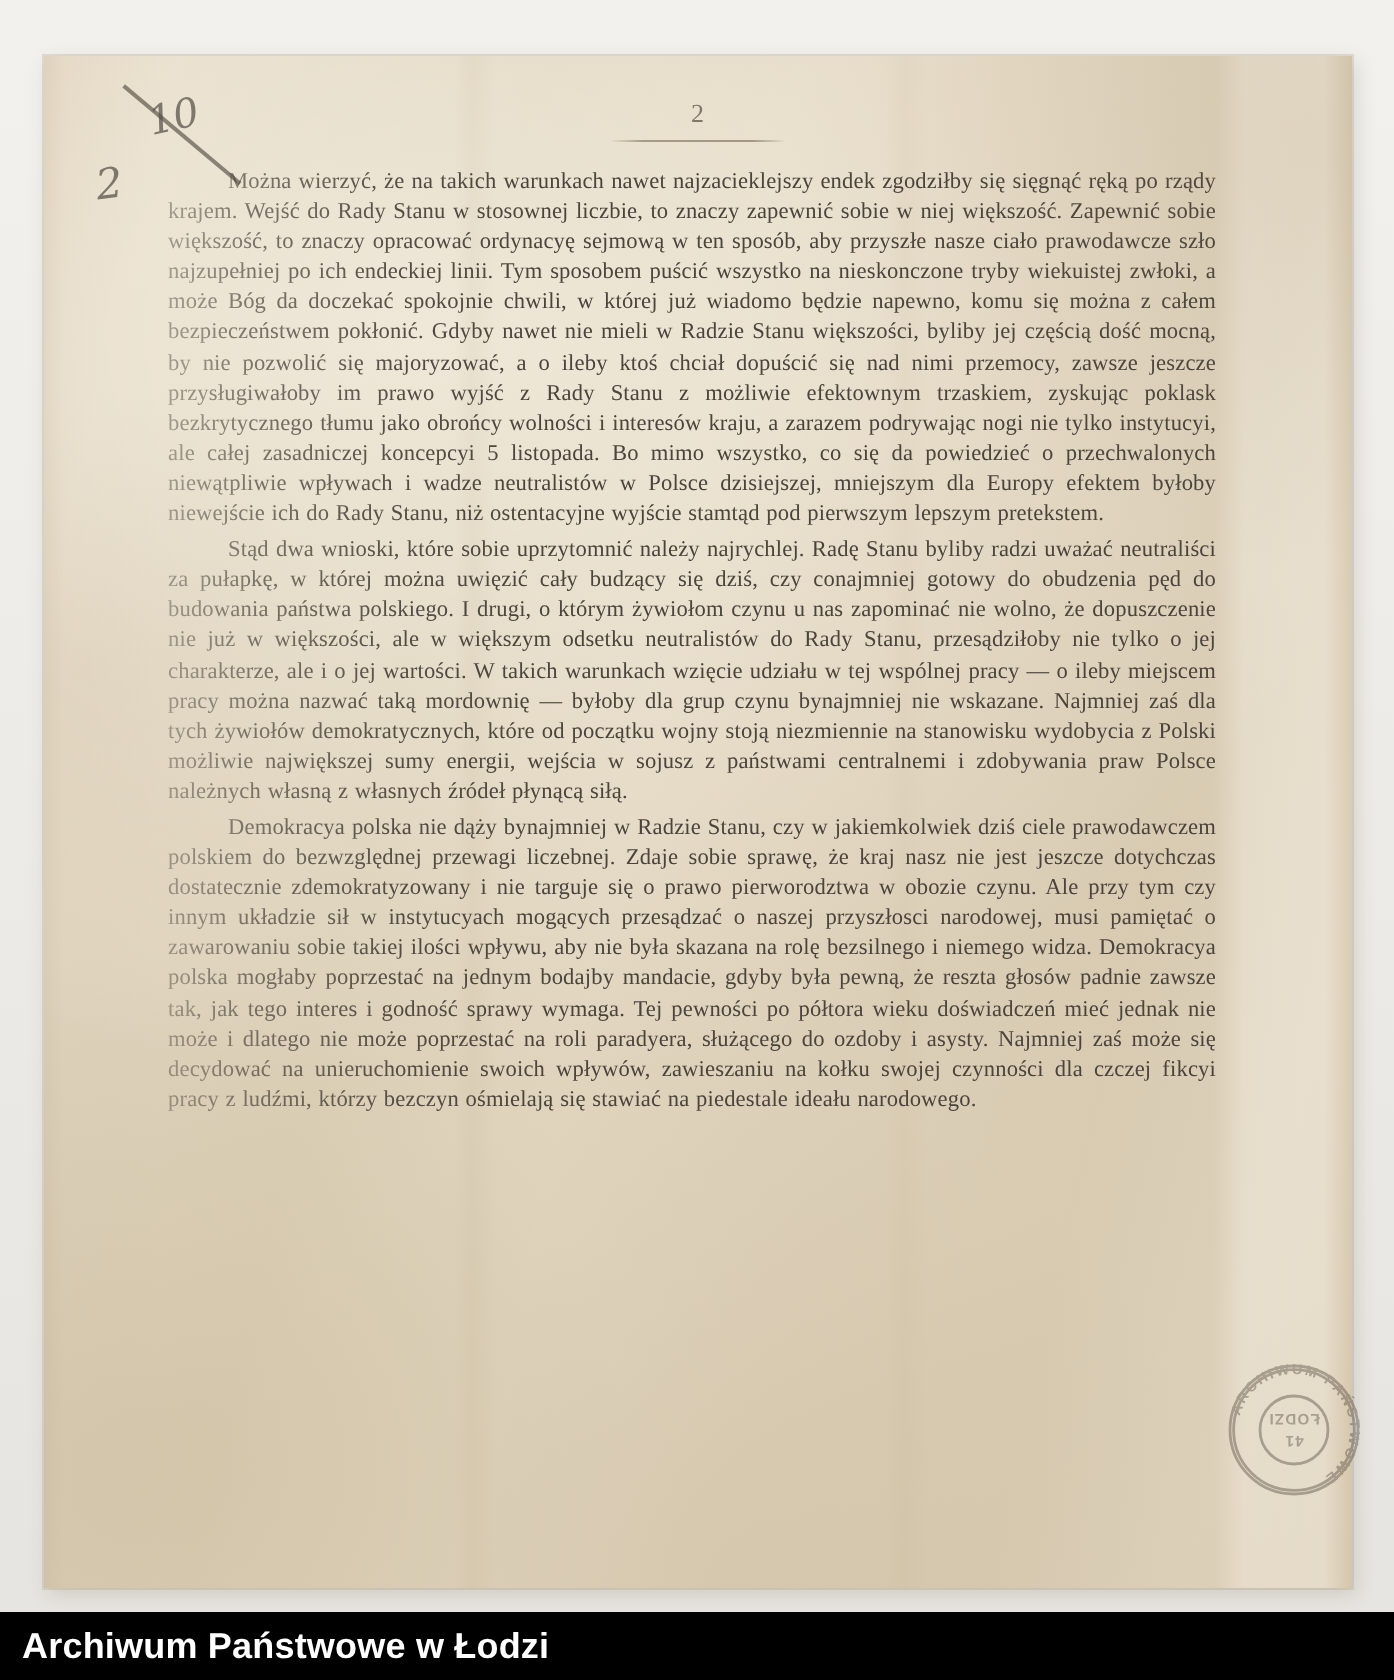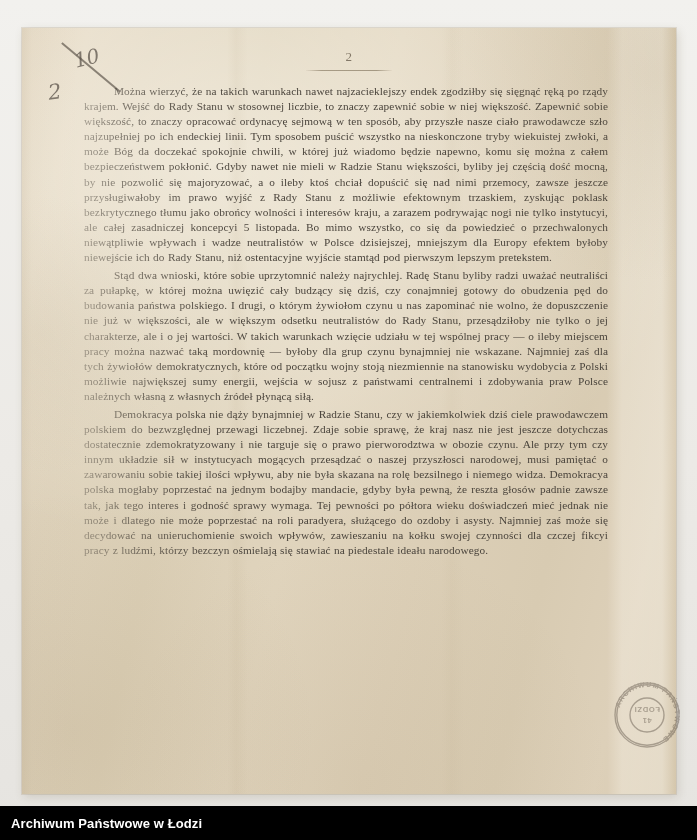--- a/index.html
+++ b/index.html
@@ -190,21 +190,21 @@
     bottom: 0;
     width: 697px;
     height: 34px;
     background: #000000;
     display: flex;
     align-items: center;
   }
   #footer-caption {
     color: #ffffff;
     font-family: "Liberation Sans", sans-serif;
-    font-size: 13px;
+    font-size: 18px;
     font-weight: bold;
     padding-left: 11px;
     letter-spacing: 0.1px;
   }
 </style>
 </head>
 <body>
 
 <div id="scan-viewport">
 

